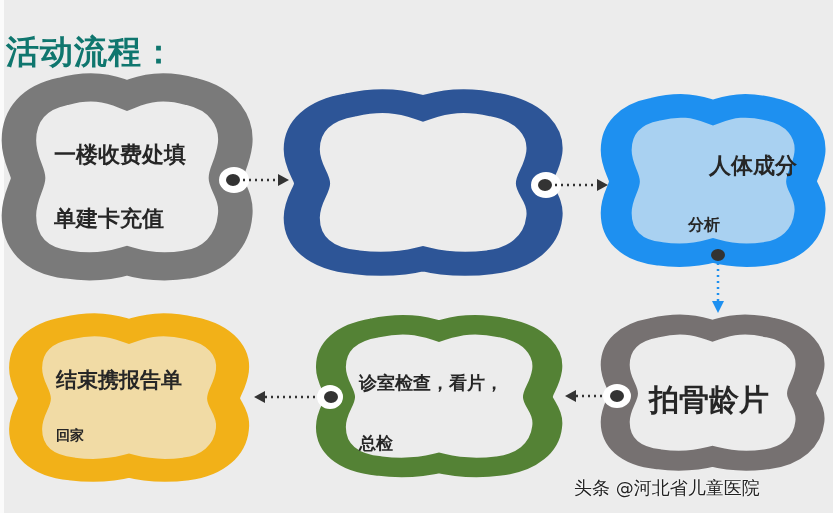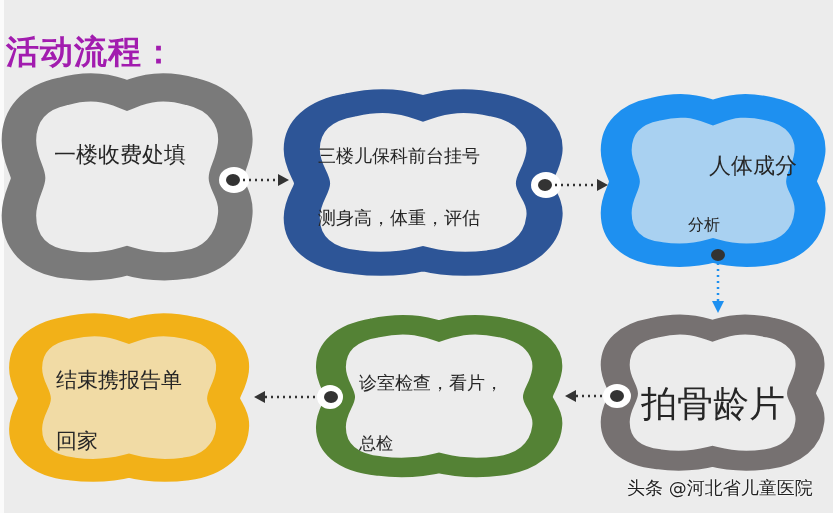--- a/index.html
+++ b/index.html
@@ -4,30 +4,30 @@
 <style>
   html, body { margin: 0; padding: 0; }
   body {
     width: 833px; height: 513px; position: relative; overflow: hidden;
     background: #ececec;
     font-family: "DejaVu Sans", "Liberation Sans", sans-serif;
   }
   .left-strip { position: absolute; left: 0; top: 0; width: 4px; height: 513px; background: #fbfbfb; }
   .title {
     position: absolute; left: 6px; top: 30px;
-    font-size: 33px; font-weight: bold; color: #a21caf; letter-spacing: 1px;
+    font-size: 33px; font-weight: bold; color: #0f766e; letter-spacing: 1px;
   }
   .cloud { position: absolute; }
   .cloud svg { position: absolute; left: 0; top: 0; overflow: visible; }
   .cloud .txt {
-    position: absolute; font-weight: normal; color: #262626; white-space: nowrap;
+    position: absolute; font-weight: bold; color: #262626; white-space: nowrap;
   }
   .conn { position: absolute; }
   .watermark {
-    position: absolute; left: 627px; top: 476px; font-size: 18px; color: #222;
+    position: absolute; left: 574px; top: 476px; font-size: 18px; color: #222;
     text-shadow: 0 0 2px #fff, 0 0 2px #fff;
   }
 </style>
 </head>
 <body>
 
 <div class="left-strip"></div>
 
 <div class="title">活动流程：</div>
 
@@ -35,59 +35,58 @@
   <defs>
     <path id="cloudPath" d="M22,4 C34,0 42,2 50,6 C58,2 66,0 78,4 C92,8 98,20 97,32 C96,42 93,46 93,50 C93,54 98,60 97,70 C96,84 88,94 76,96 C66,98 58,97 50,94 C42,97 34,98 24,96 C10,94 3,84 3,70 C3,60 7,54 7,50 C7,46 3,40 3,30 C3,16 10,7 22,4 Z"></path>
   </defs>
 </svg>
 
 <div class="cloud" style="left:12px;top:84px;width:230px;height:188px;">
   <svg width="230" height="188" viewBox="0 0 100 100" preserveAspectRatio="none">
     <use href="#cloudPath" fill="#ececec" stroke="#7a7a7a" stroke-width="7" vector-effect="non-scaling-stroke" style="stroke-width:15px"></use>
   </svg>
   <div class="txt" style="left:42px;top:56px;font-size:22px;">一楼收费处填</div>
+  <div class="txt" style="left:42px;top:120px;font-size:22px;">单建卡充值</div>
 </div>
 
 <div class="cloud" style="left:294px;top:98px;width:258px;height:171px;">
   <svg width="258" height="171" viewBox="0 0 100 100" preserveAspectRatio="none">
     <use href="#cloudPath" fill="#ececec" stroke="#2d5597" vector-effect="non-scaling-stroke" style="stroke-width:14px"></use>
   </svg>
-  <div class="txt" style="left:24px;top:46px;font-size:18px;">三楼儿保科前台挂号</div>
-  <div class="txt" style="left:24px;top:108px;font-size:18px;">测身高，体重，评估</div>
 </div>
 
 <div class="cloud" style="left:610px;top:103px;width:206px;height:157px;">
   <svg width="206" height="157" viewBox="0 0 100 100" preserveAspectRatio="none">
     <use href="#cloudPath" fill="#a9d1f1" stroke="#1e90f0" vector-effect="non-scaling-stroke" style="stroke-width:15px"></use>
   </svg>
   <div class="txt" style="left:54px;top:48px;font-size:22px;margin-left:45px;">人体成分</div>
   <div class="txt" style="left:78px;top:112px;font-size:16px;">分析</div>
 </div>
 
 <div class="cloud" style="left:609px;top:322px;width:207px;height:143px;">
   <svg width="207" height="143" viewBox="0 0 100 100" preserveAspectRatio="none">
     <use href="#cloudPath" fill="#ececec" stroke="#767171" vector-effect="non-scaling-stroke" style="stroke-width:14px"></use>
   </svg>
-  <div class="txt" style="left:32px;top:58px;font-size:36px;">拍骨龄片</div>
+  <div class="txt" style="left:40px;top:58px;font-size:30px;">拍骨龄片</div>
 </div>
 
 <div class="cloud" style="left:324px;top:322px;width:230px;height:150px;">
   <svg width="230" height="150" viewBox="0 0 100 100" preserveAspectRatio="none">
     <use href="#cloudPath" fill="#ececec" stroke="#548235" vector-effect="non-scaling-stroke" style="stroke-width:13px"></use>
   </svg>
   <div class="txt" style="left:35px;top:49px;font-size:18px;">诊室检查，看片，</div>
   <div class="txt" style="left:35px;top:110px;font-size:17px;">总检</div>
 </div>
 
 <div class="cloud" style="left:19px;top:322px;width:220px;height:153px;">
   <svg width="220" height="153" viewBox="0 0 100 100" preserveAspectRatio="none">
     <use href="#cloudPath" fill="#f1dba5" stroke="#f2b118" vector-effect="non-scaling-stroke" style="stroke-width:15px"></use>
   </svg>
   <div class="txt" style="left:37px;top:44px;font-size:21px;text-align:center;">结束携报告单</div>
-  <div class="txt" style="left:37px;top:105px;font-size:21px;">回家</div>
+  <div class="txt" style="left:37px;top:105px;font-size:14px;">回家</div>
 </div>
 
 <svg class="conn" style="left:218px;top:165px;" width="72" height="30">
   <ellipse cx="16" cy="15" rx="15" ry="13" fill="#ffffff"></ellipse>
   <ellipse cx="15" cy="15" rx="7" ry="6" fill="#333333"></ellipse>
   <line x1="25" y1="15" x2="60" y2="15" stroke="#333" stroke-width="2.5" stroke-dasharray="2,4"></line>
   <polygon points="60,9 71,15 60,21" fill="#333"></polygon>
 </svg>
 
 <svg class="conn" style="left:530px;top:170px;" width="80" height="30">

